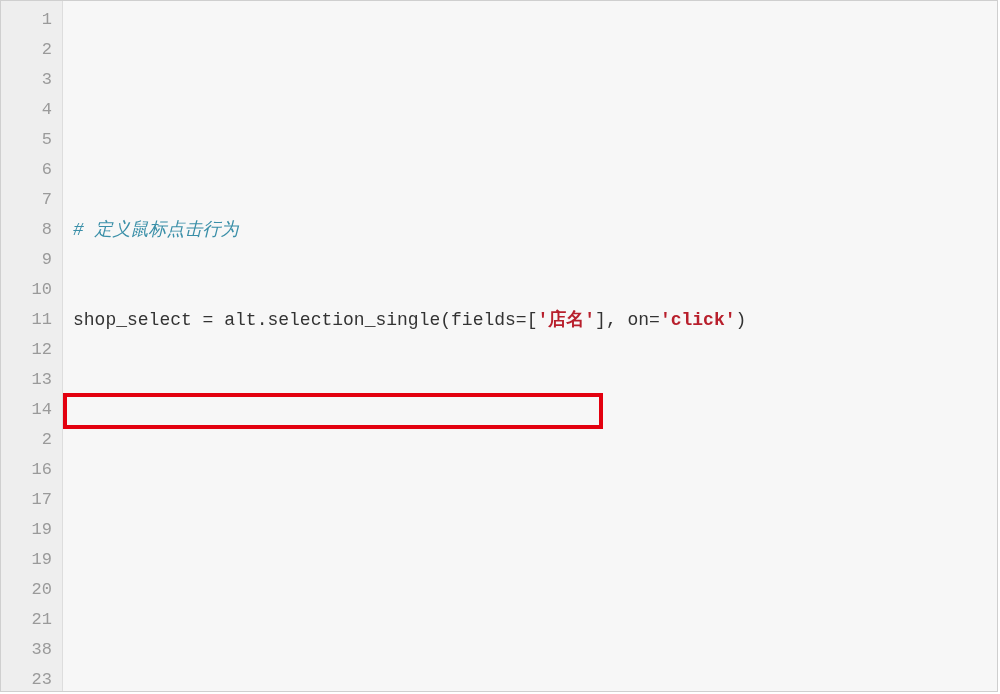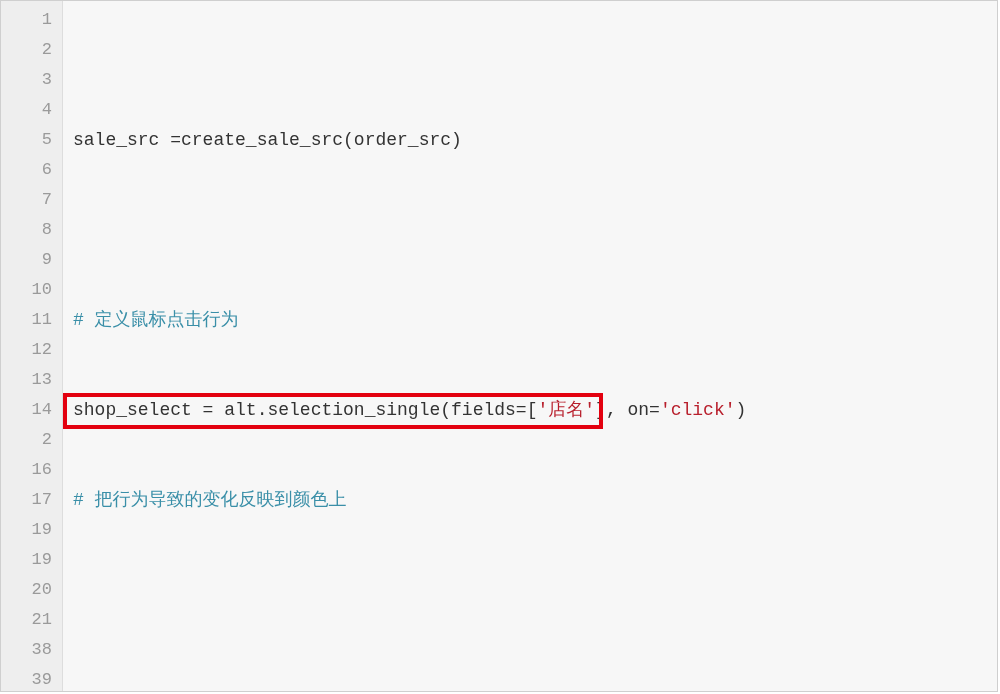--- a/index.html
+++ b/index.html
@@ -33,22 +33,22 @@
   .code {
     flex: 1;
     padding: 4px 10px;
     box-sizing: border-box;
     line-height: 30px;
     white-space: pre;
     color: #333;
     position: relative;
   }
   .line { height: 30px; }
-  .tok-str { color: #b81f2c; }
-  .tok-cm  { color: #3a8fa8; }
+  .tok-str { color: #b81f2c; font-weight: bold; }
+  .tok-cm  { color: #3a8fa8; font-style: italic; }
   .highlight-box {
     position: absolute;
     border: 4px solid #e3000f;
     pointer-events: none;
     left: 0px;
     top: 392px;
     width: 540px;
     height: 36px;
     box-sizing: border-box;
   }
@@ -73,31 +73,29 @@
     <div class="line">13</div>
     <div class="line">14</div>
     <div class="line">2</div>
     <div class="line">16</div>
     <div class="line">17</div>
     <div class="line">19</div>
     <div class="line">19</div>
     <div class="line">20</div>
     <div class="line">21</div>
     <div class="line">38</div>
-    <div class="line">39</div>
+    <div class="line">23</div>
   </div>
 
   <div class="code">
     <div class="highlight-box"></div>
 
-    <div class="line"><span>sale_src =create_sale_src(order_src)</span></div>
     <div class="line"></div>
     <div class="line"><span class="tok-cm"># 定义鼠标点击行为</span></div>
     <div class="line"><span>shop_select = alt.selection_single(fields=[</span><span class="tok-str">'店名'</span><span>], on=</span><span class="tok-str">'click'</span><span>)</span></div>
-    <div class="line"><span class="tok-cm"># 把行为导致的变化反映到颜色上</span></div>
     
     
     
     
     
     
     
     
     
     

